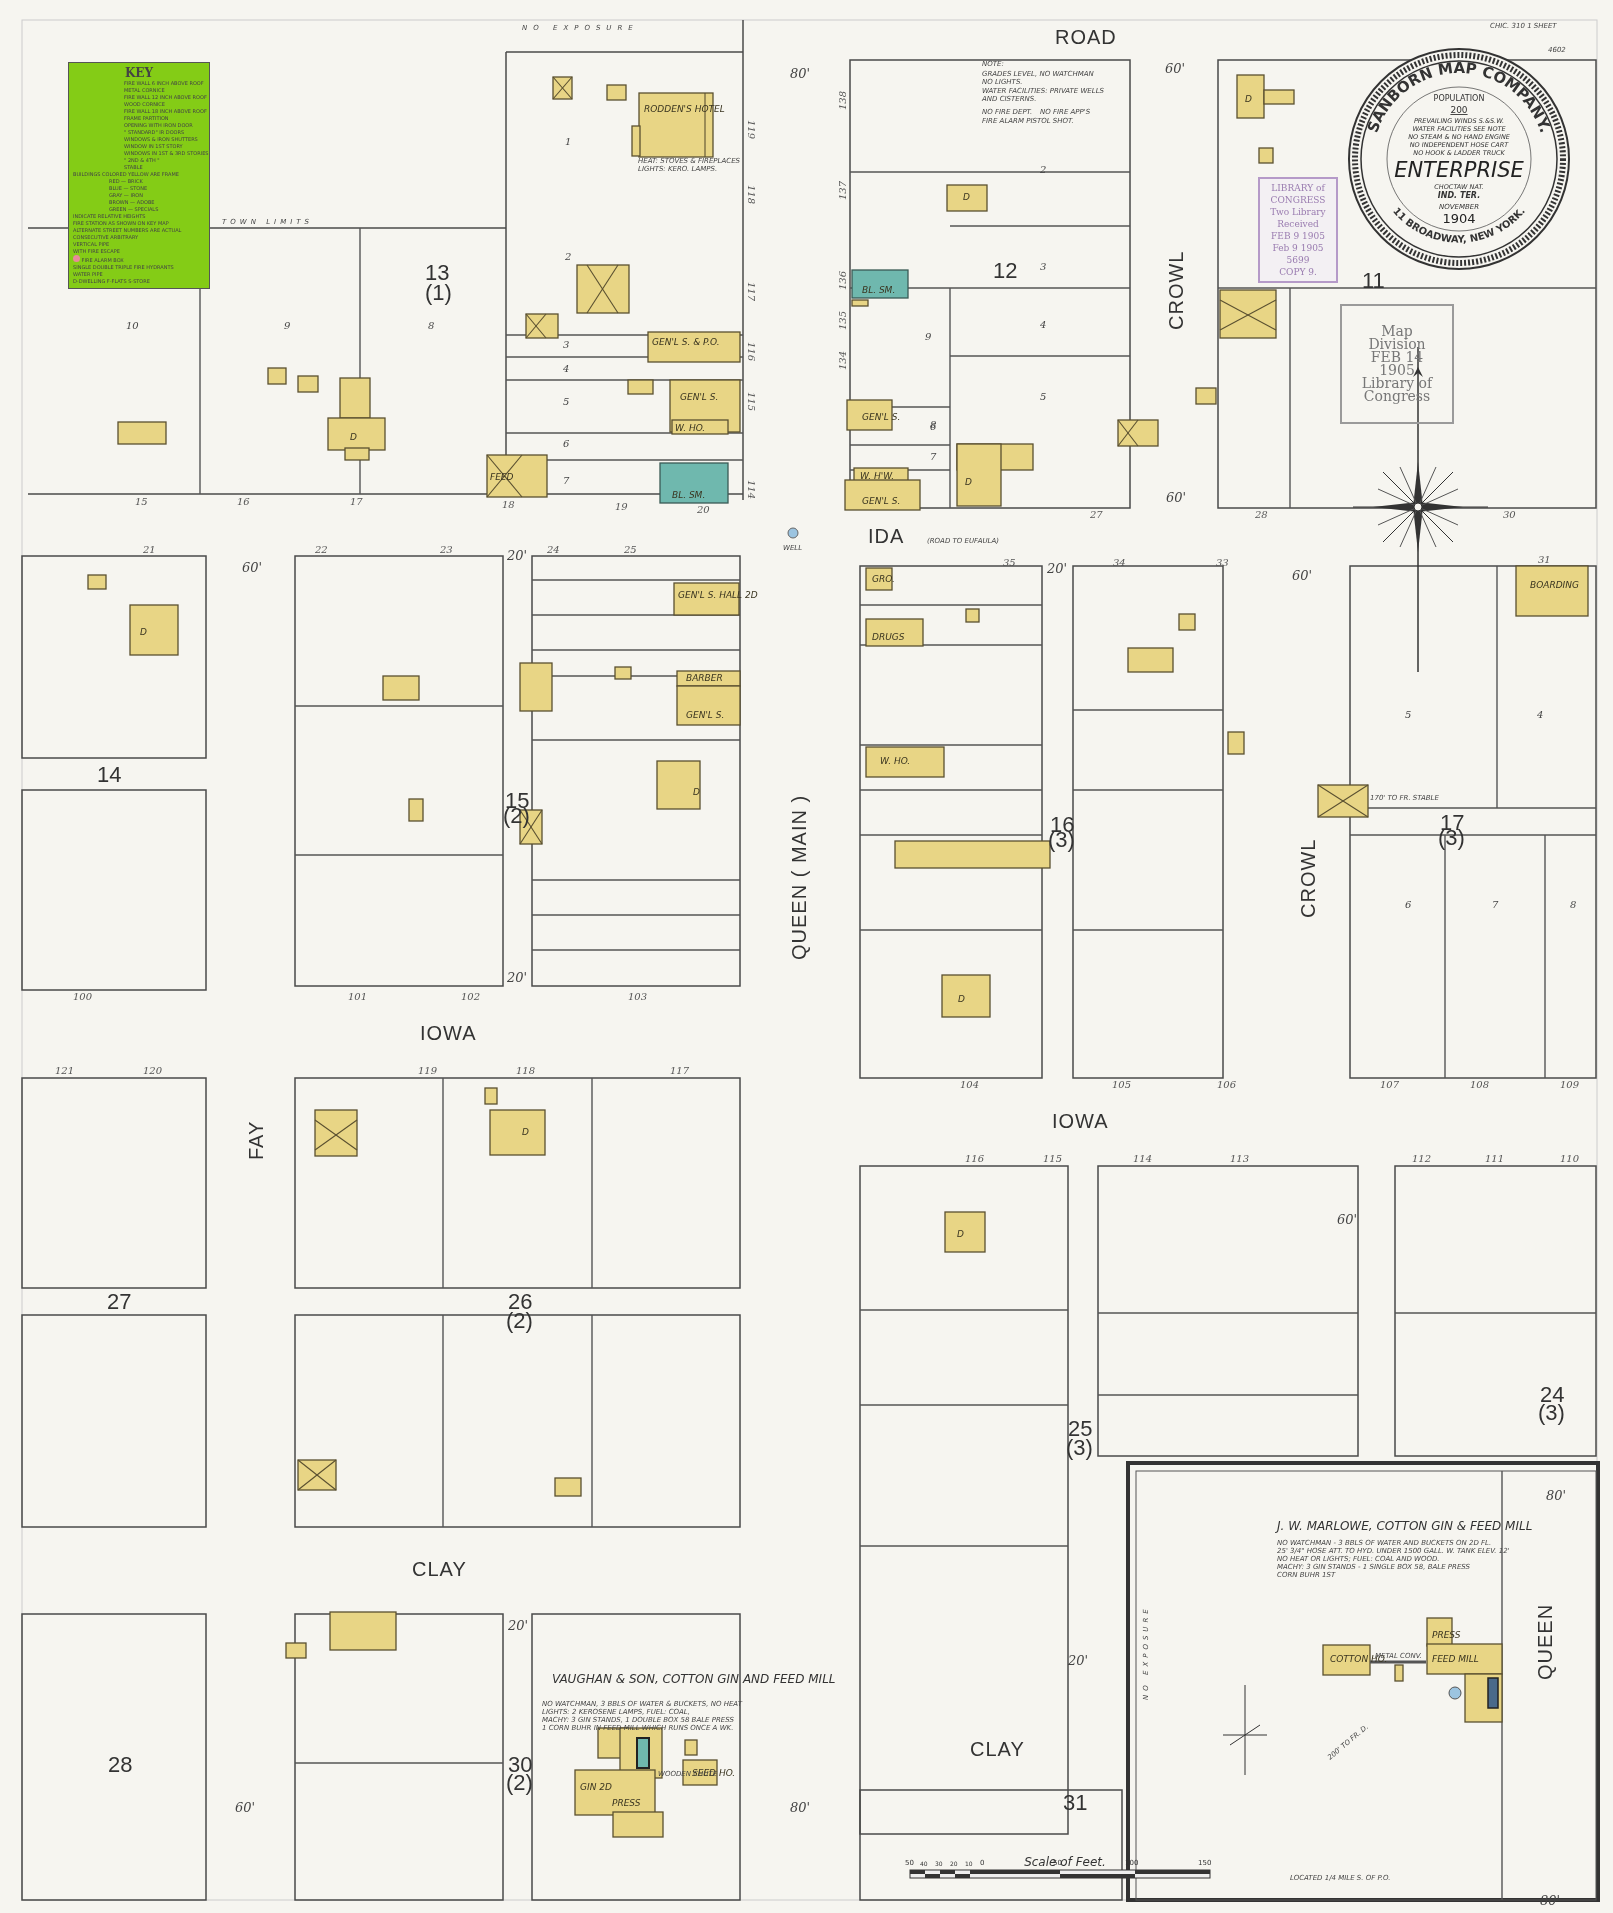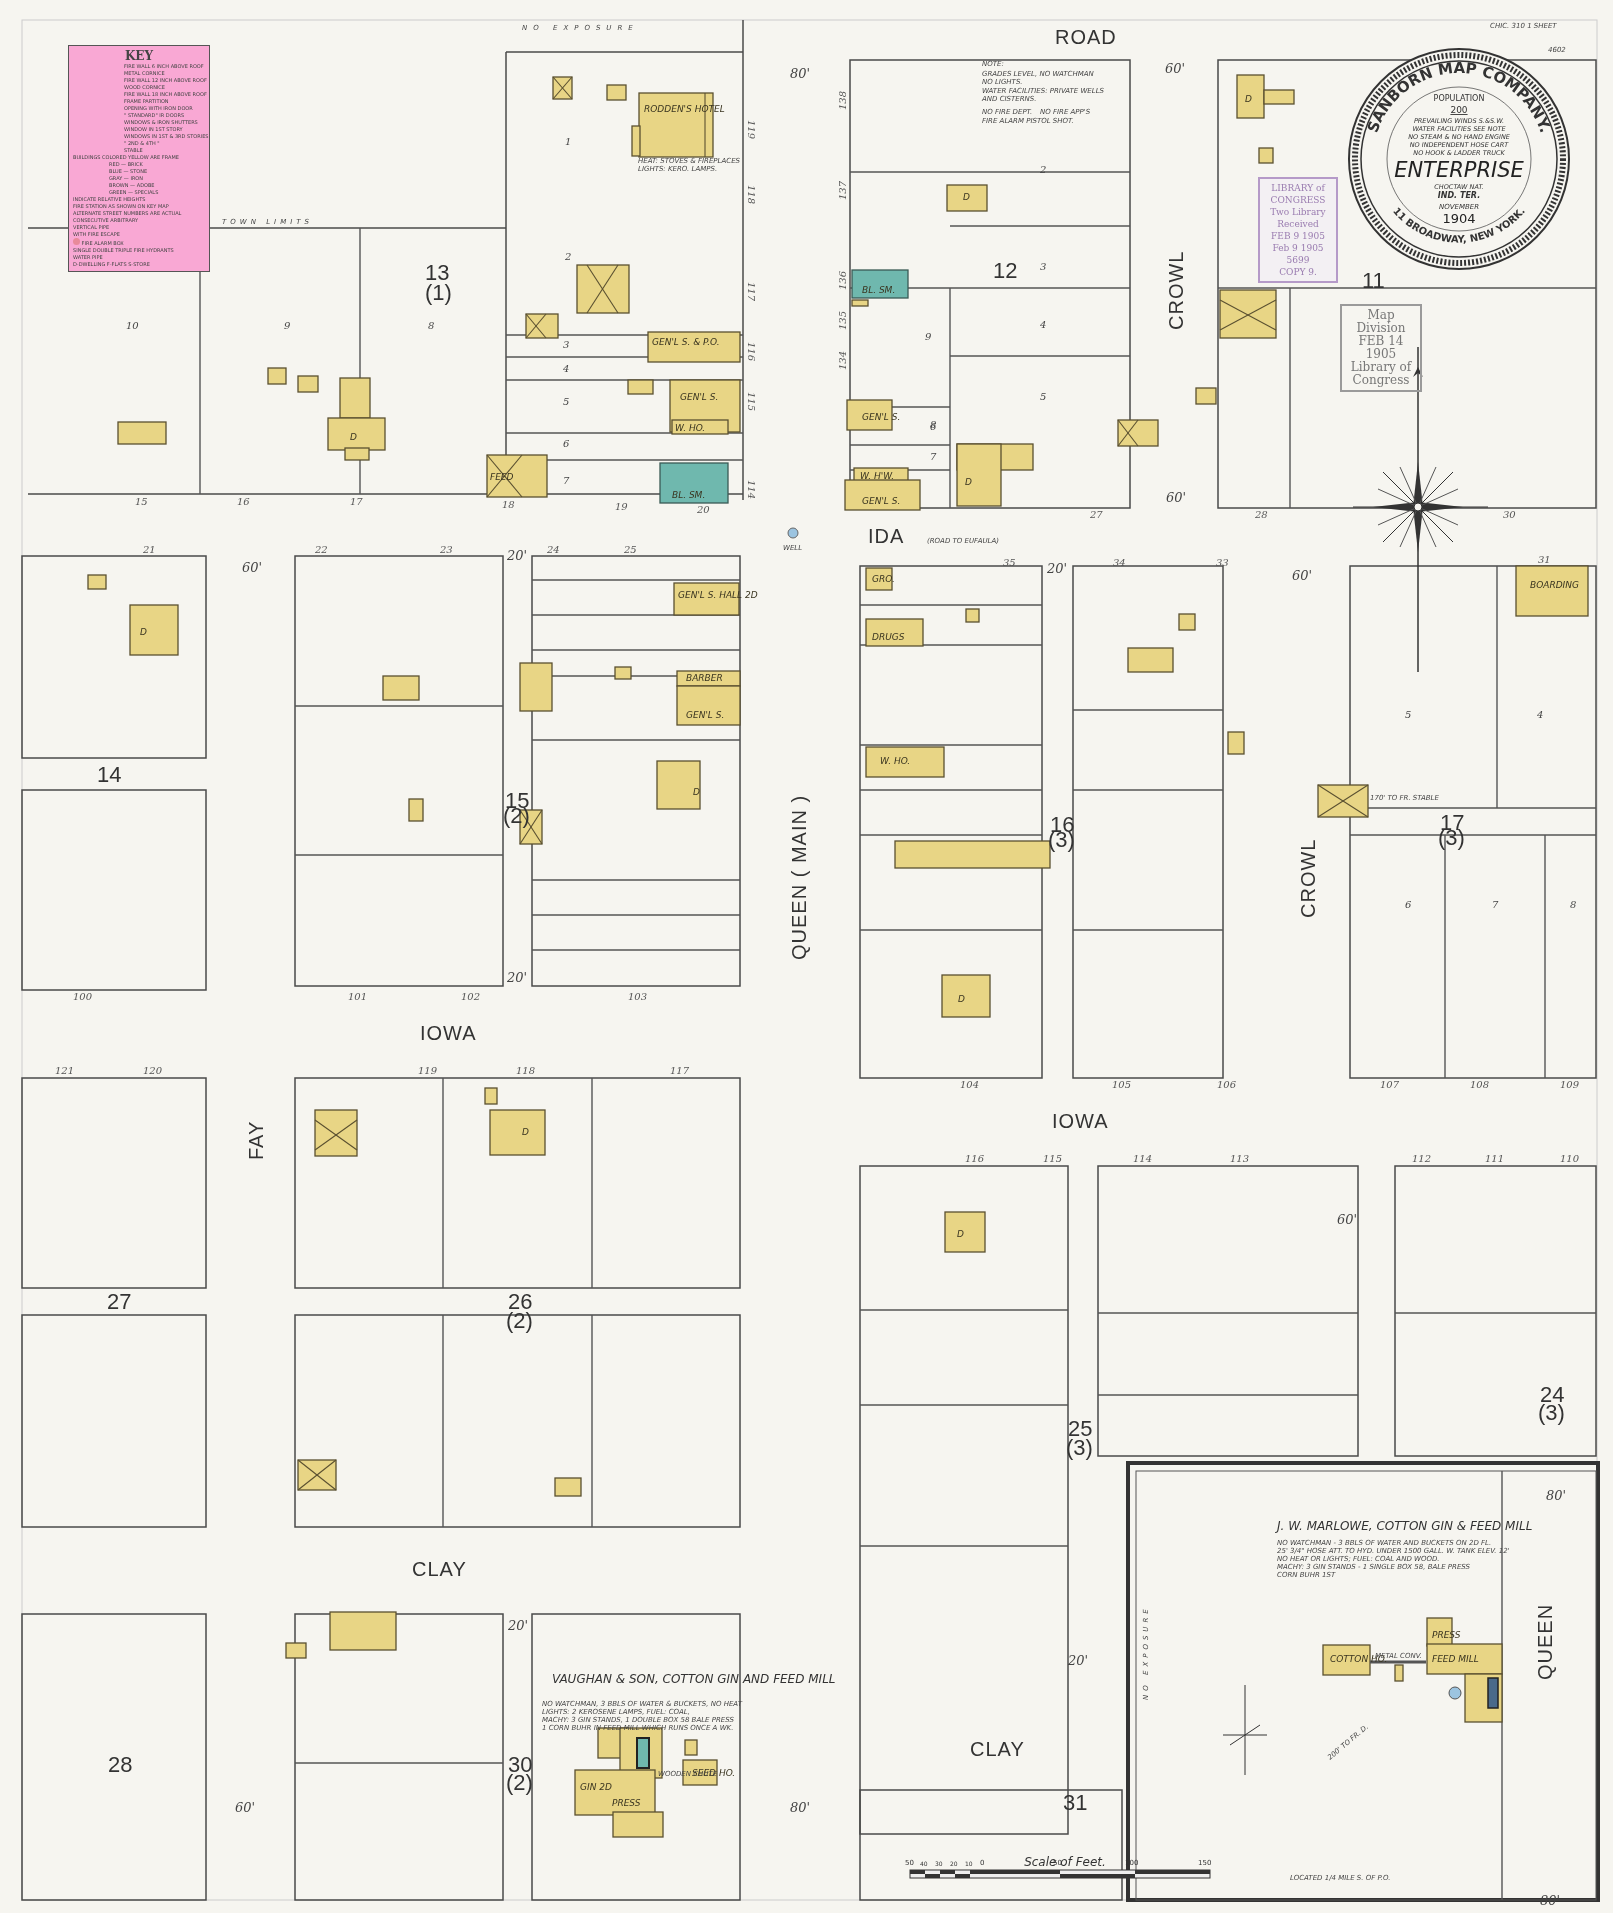--- a/index.html
+++ b/index.html
@@ -13,22 +13,22 @@
   .xln{stroke:#5a5030;stroke-width:1.1;}
   .street{font-family:"Liberation Sans",sans-serif;font-size:20px;fill:#333;letter-spacing:1px;}
   .blockno{font-family:"Liberation Sans",sans-serif;font-size:22px;fill:#333;}
   .lot{font-family:"DejaVu Serif",serif;font-style:italic;font-size:10px;fill:#444;}
   .addr{font-family:"DejaVu Serif",serif;font-style:italic;font-size:10px;fill:#555;}
   .blab{font-family:"DejaVu Sans",sans-serif;font-style:italic;font-size:9px;fill:#3a3520;}
   .note{font-family:"DejaVu Sans",sans-serif;font-style:italic;font-size:7px;fill:#444;}
   .title{font-family:"DejaVu Sans",sans-serif;font-style:italic;font-size:12px;fill:#333;}
   .dim{font-family:"DejaVu Serif",serif;font-style:italic;font-size:13px;fill:#444;}
   .stamp{position:absolute;border:2px solid #b59ac8;color:#9a7cb0;font-family:"DejaVu Serif",serif;font-size:9px;text-align:center;line-height:12px;padding:3px;background:rgba(240,235,245,0.5);}
-  .stamp2{position:absolute;border:2px solid #9a9a9a;color:#777;font-family:"DejaVu Serif",serif;font-size:12px;text-align:center;line-height:13px;padding:3px;}
-  #key{position:absolute;left:68px;top:45px;width:140px;height:225px;border:1.5px solid #555;background:#f9a8d4;font-family:"DejaVu Sans",sans-serif;font-size:5px;color:#444;overflow:hidden;}
+  .stamp2{position:absolute;border:2px solid #9a9a9a;color:#777;font-family:"DejaVu Serif",serif;font-size:14px;text-align:center;line-height:13px;padding:19px;}
+  #key{position:absolute;left:68px;top:62px;width:140px;height:225px;border:1.5px solid #555;background:#84cc16;font-family:"DejaVu Sans",sans-serif;font-size:5px;color:#444;overflow:hidden;}
   #key .kt{font-family:"DejaVu Serif",serif;font-size:12px;font-weight:bold;text-align:center;margin-top:3px;}
   #key .kl{padding-left:55px;line-height:7px;white-space:nowrap;}
   #key .kc{padding-left:4px;line-height:7px;white-space:nowrap;}
   #seal{position:absolute;left:1345px;top:45px;width:228px;height:228px;}
   #scale{position:absolute;left:905px;top:1855px;width:320px;height:50px;}
 </style>
 </head>
 <body>
 
 <div id="sheet">

